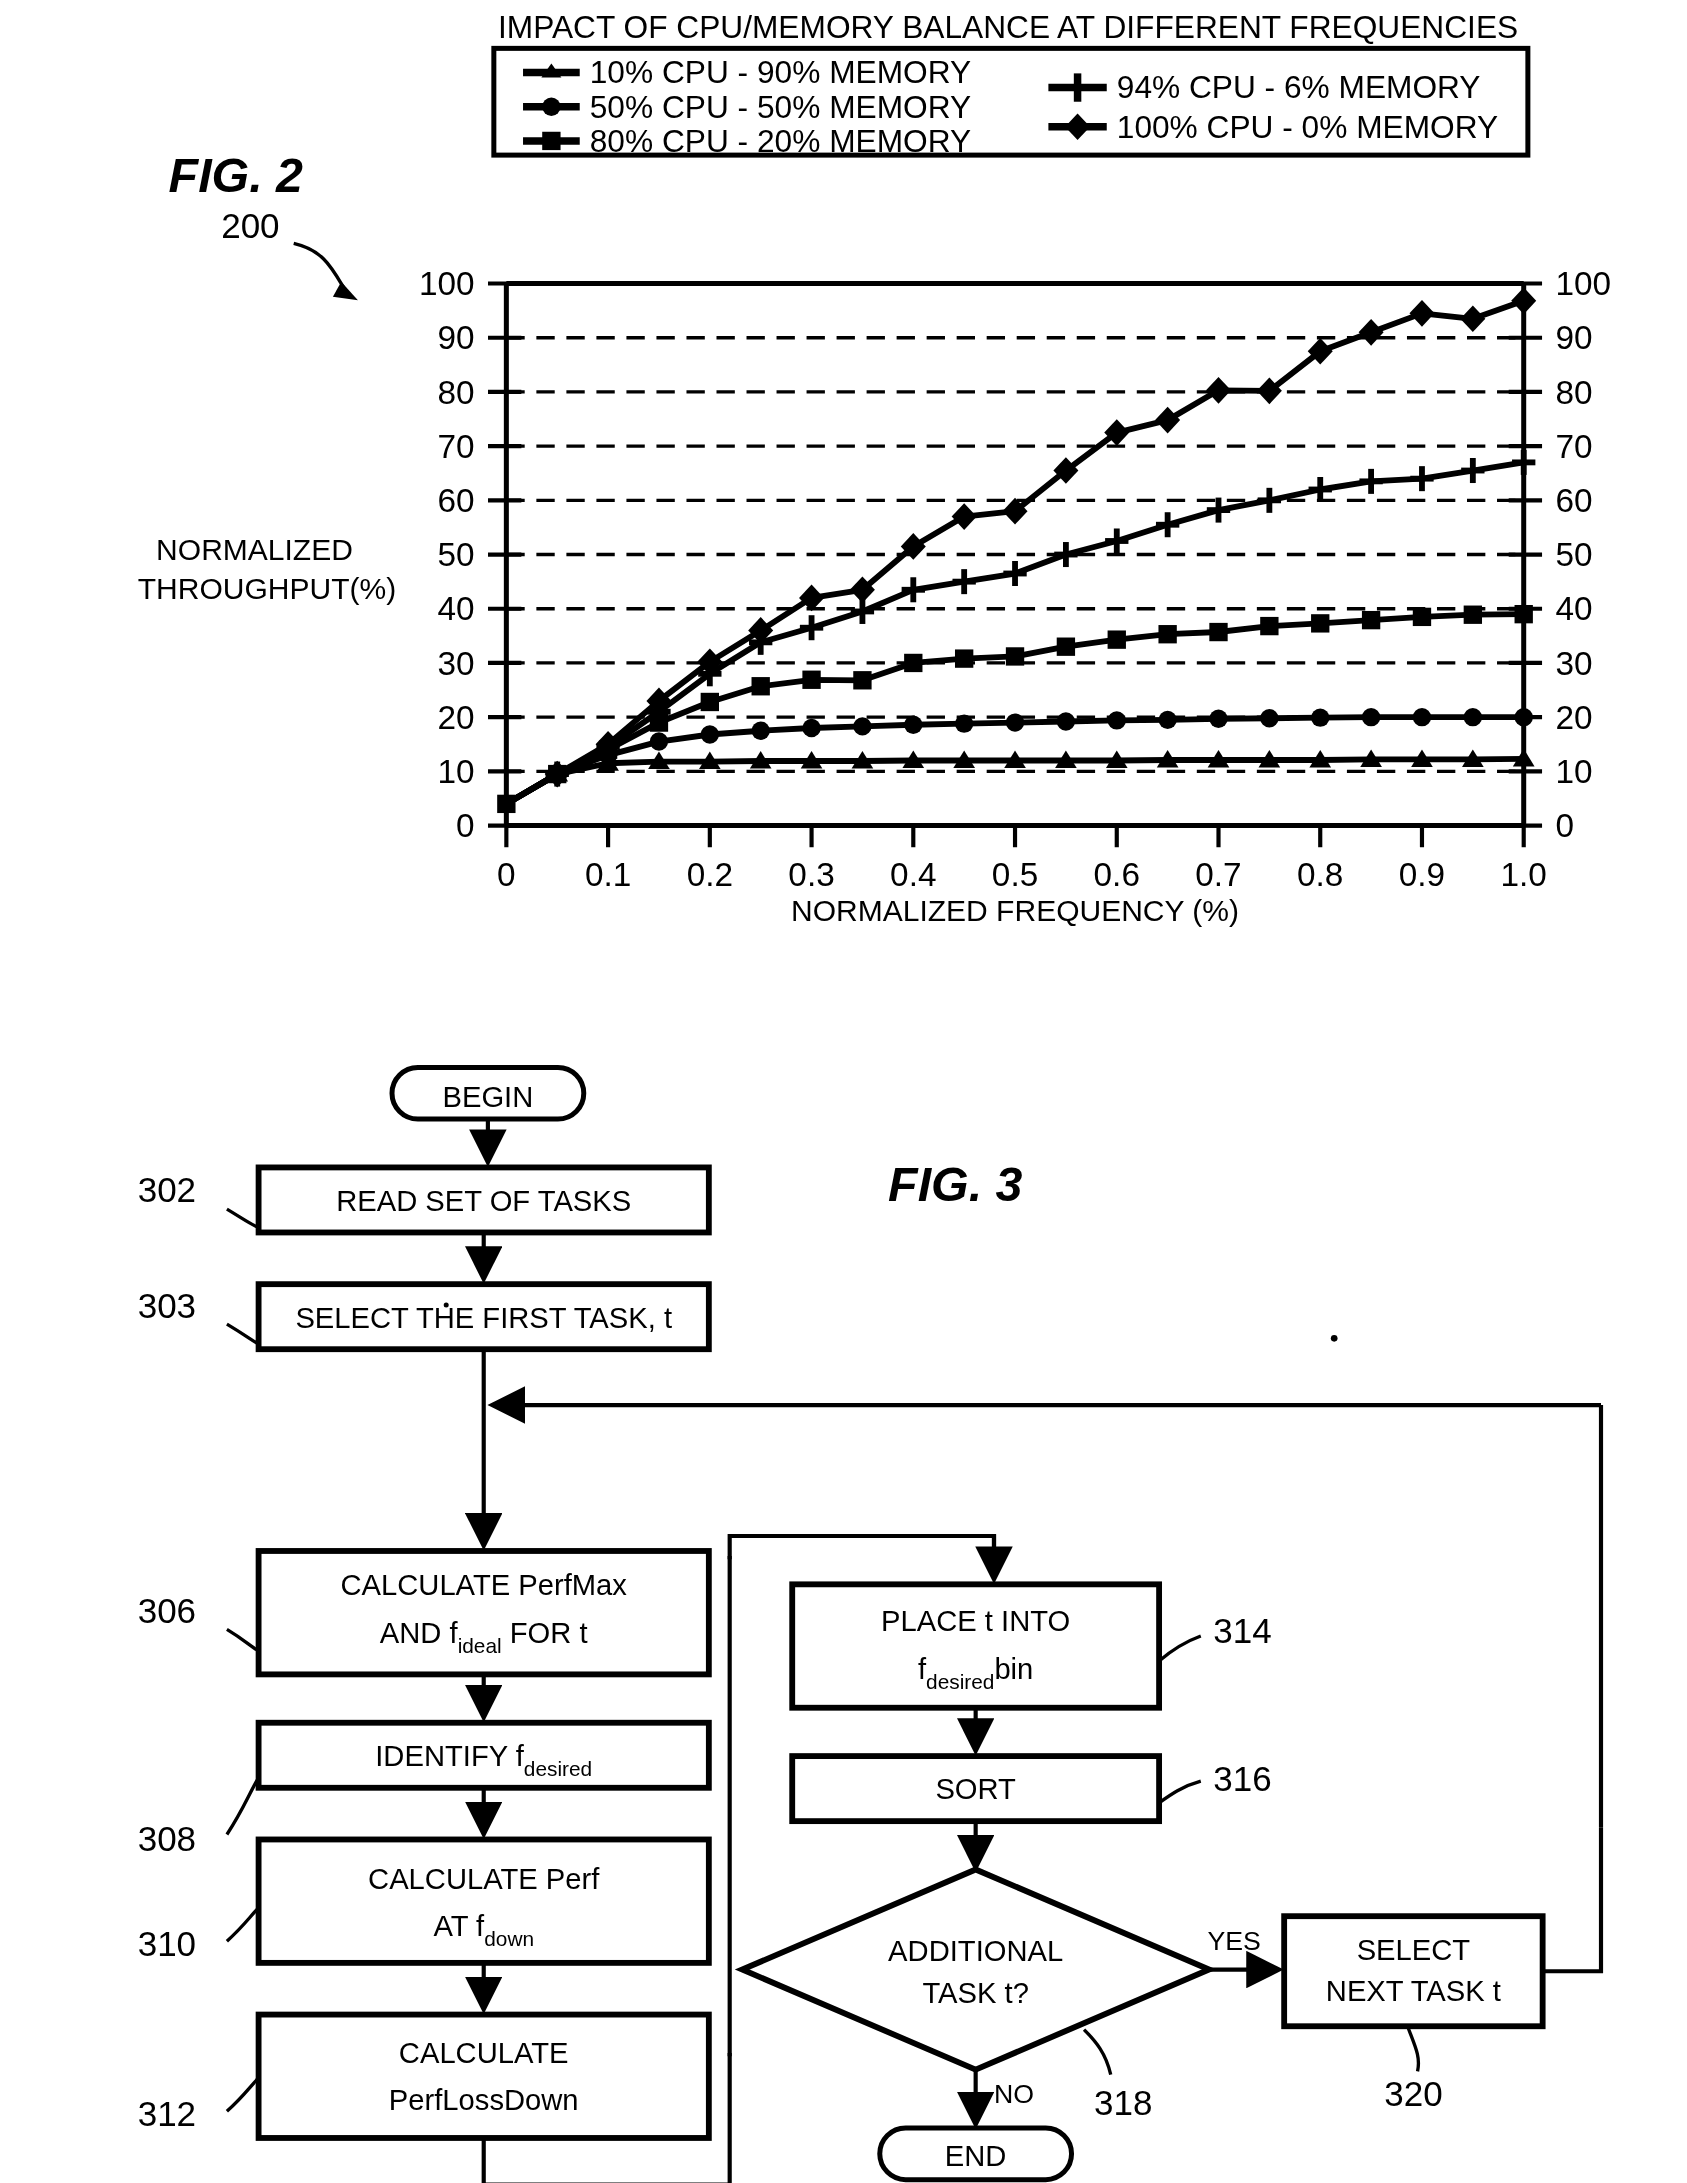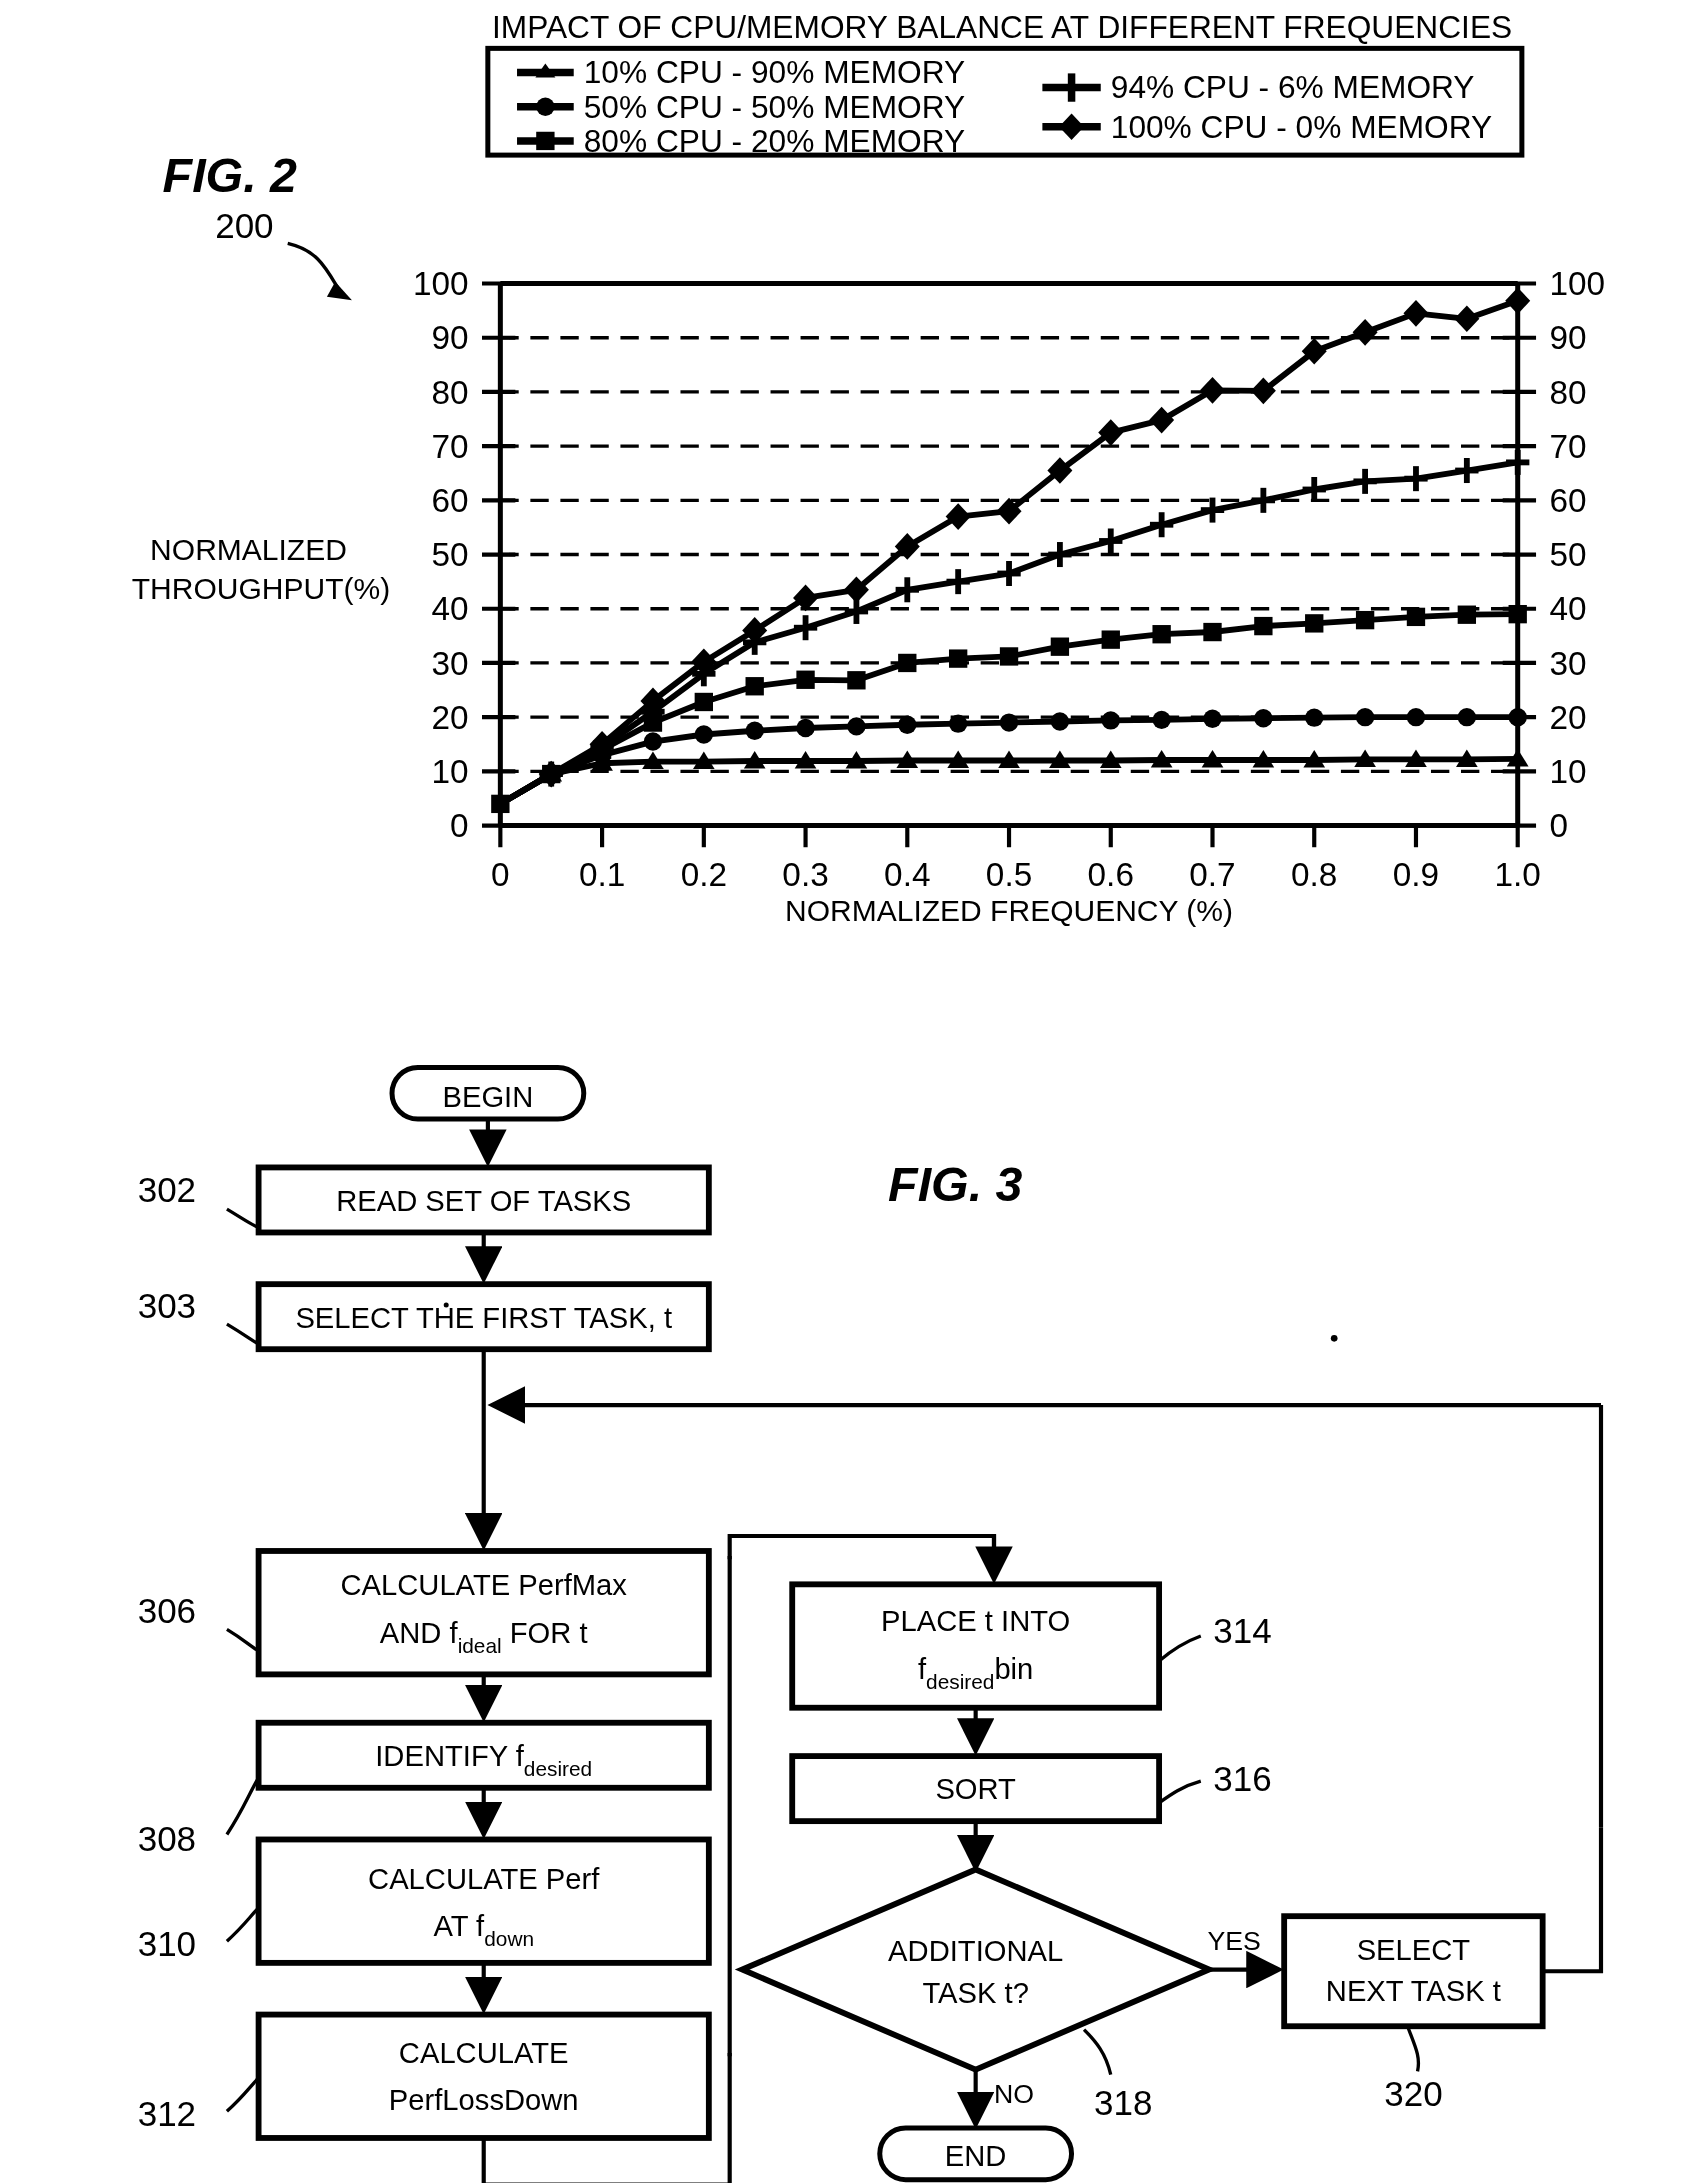--- a/index.html
+++ b/index.html
@@ -1,19 +1,19 @@
 <!DOCTYPE html>
 <html style="font-size:13.3px"><head>
 <meta charset="utf-8">
 <style>
   html,body{margin:0;padding:0;background:#fff;}
   body{width:1687px;height:2183px;position:relative;
        font-family:"Liberation Sans", sans-serif;color:#000;overflow:hidden;}
   svg{display:block;}
-  #chart-wrap{position:absolute;left:0;top:0;width:1502px;height:984px;}
+  #chart-wrap{position:absolute;left:6px;top:0;width:1502px;height:984px;}
   #flow-wrap{position:absolute;left:0;top:984px;width:1687px;height:1199px;}
   text{font-family:"Liberation Sans", sans-serif;fill:#000;}
   .t-title{font-size:38px;}
   .t-leg{font-size:38px;}
   .t-tick{font-size:40px;}
   .t-axis{font-size:36px;}
   .t-box{font-size:35px;}
   .t-num{font-size:42px;}
   .t-sub{font-size:25px;}
   .t-small{font-size:32px;}

